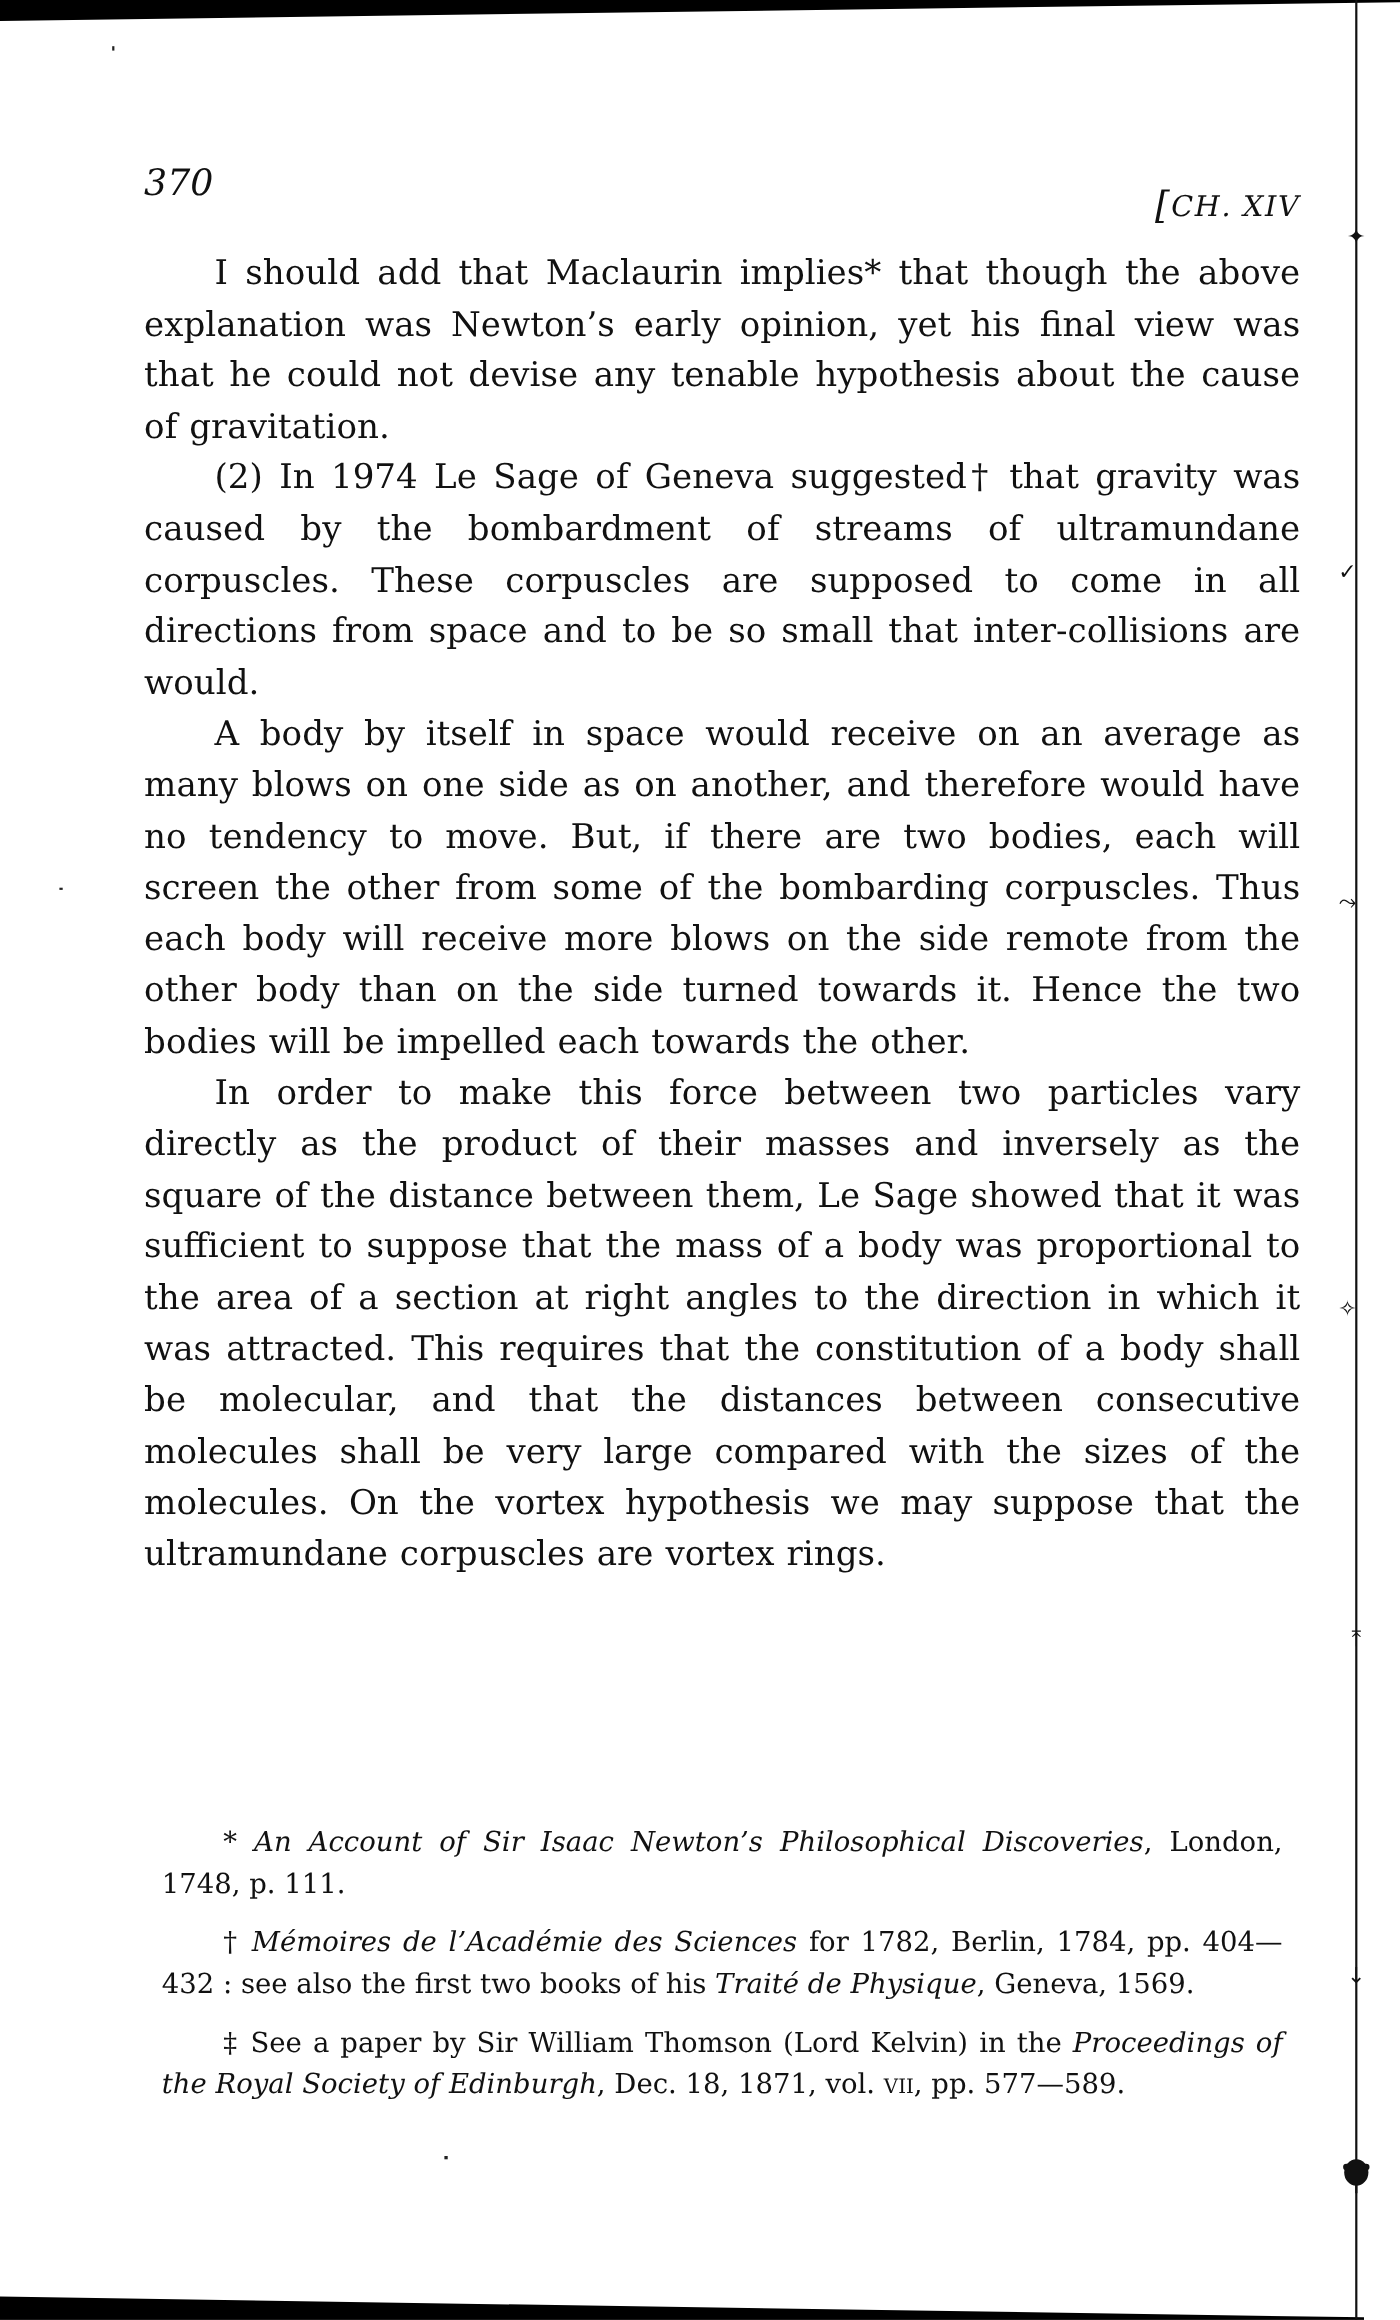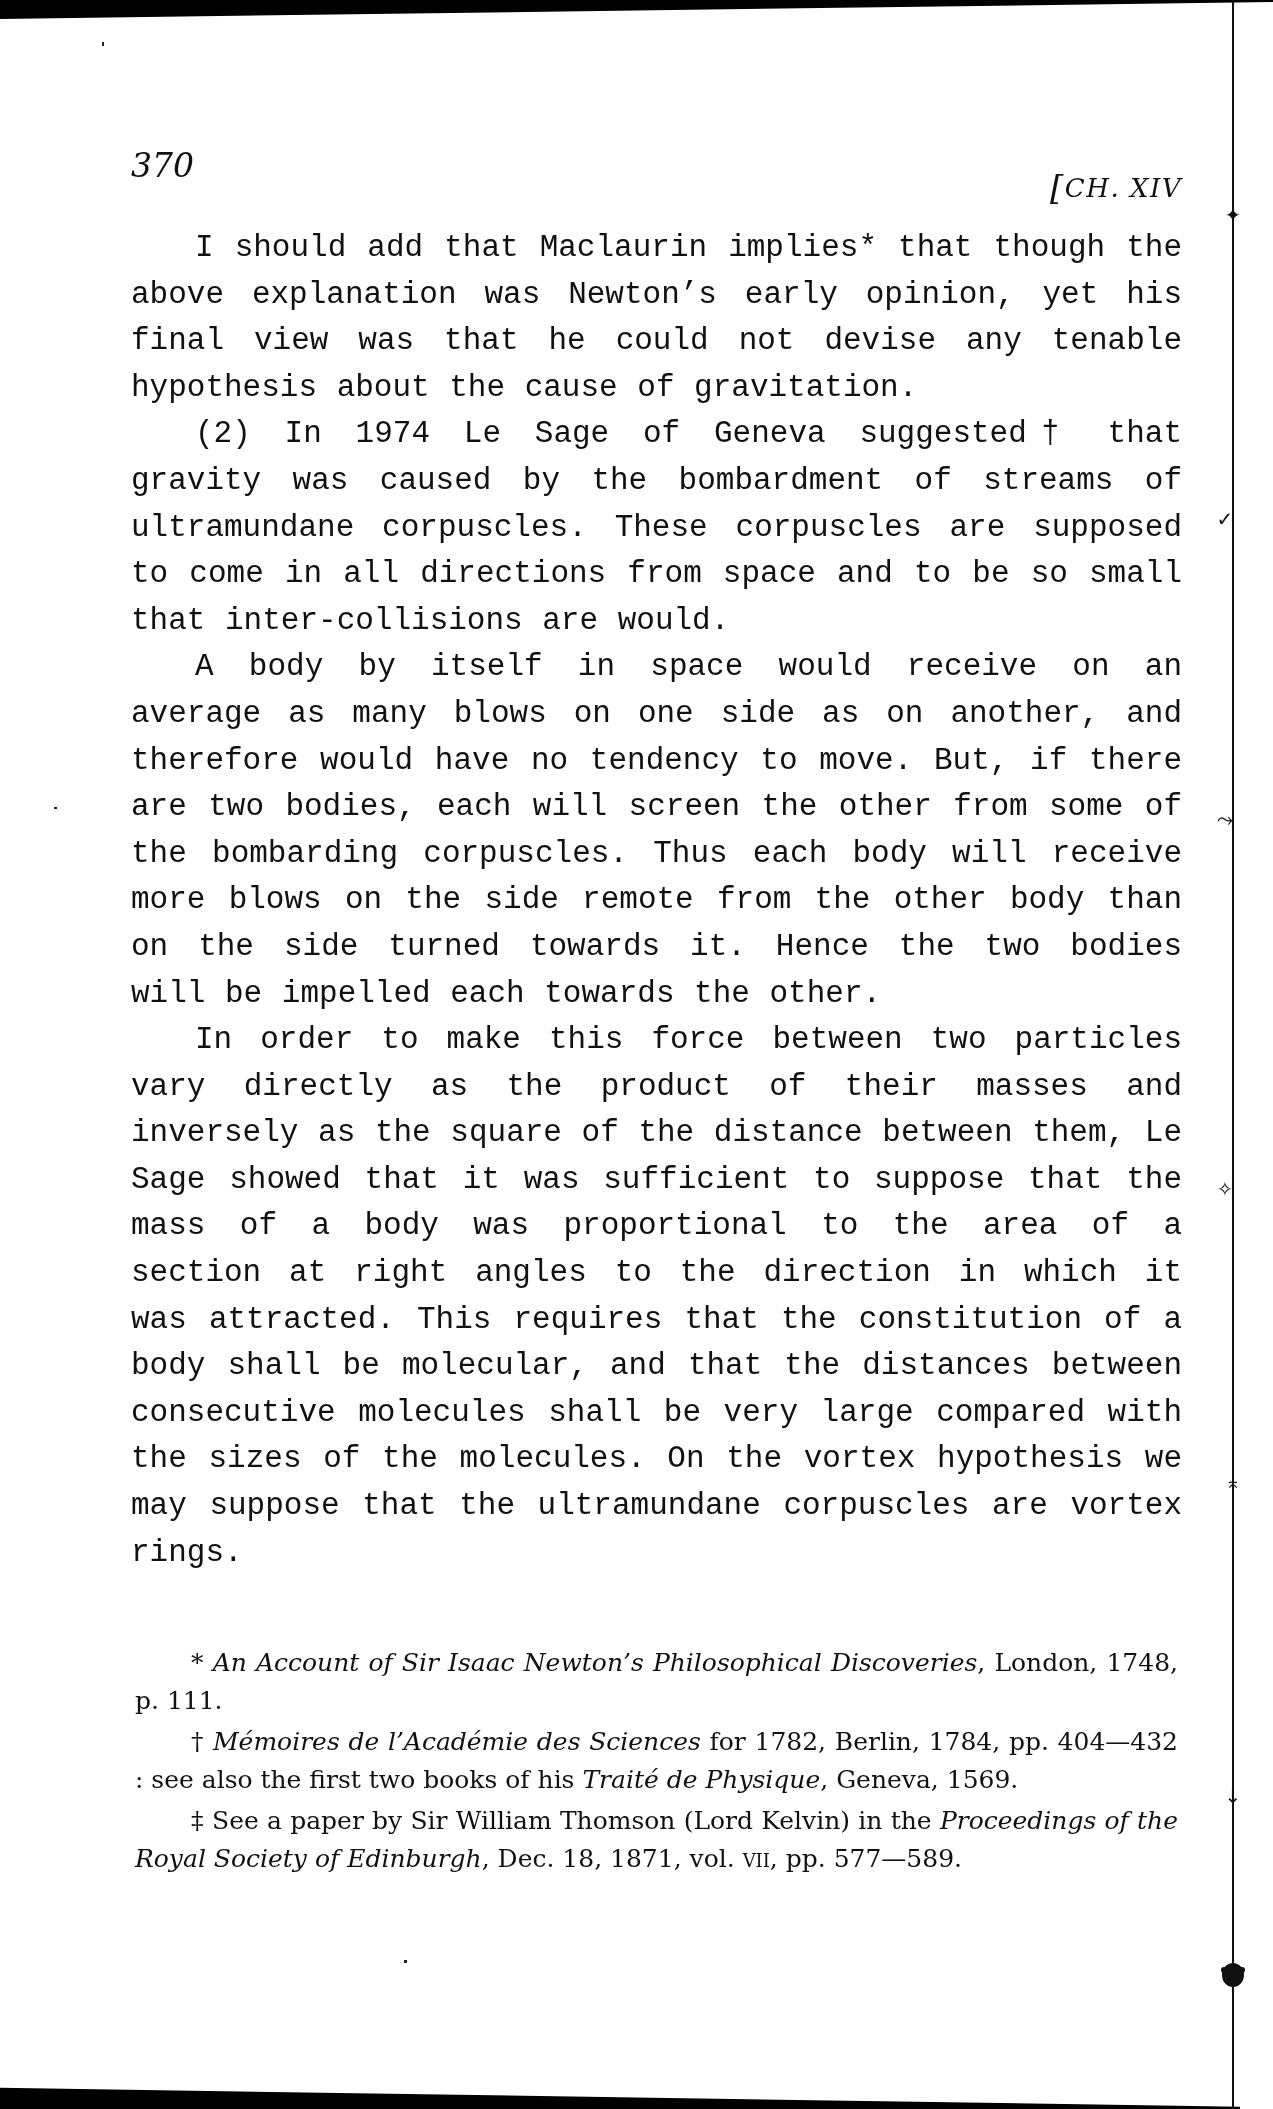--- a/index.html
+++ b/index.html
@@ -49,28 +49,28 @@
   .head-chapter {
     position: absolute; right: 0; top: 3px; font-size: 26px; letter-spacing: 1.5px; margin-top: 16px;
   }
   .head-chapter .bracket { font-size: 34px; position: relative; top: 2px; }
 
   .body-text {
     position: absolute; top: 225px; left: 0; width: 1051px;
     font-size: 31px; line-height: 46.6px;
     text-align: justify; word-spacing: 1px;
   }
-  .body-text p { margin: 0; text-indent: 64px; text-align: justify; text-align-last: left; font-family: Liberation Mono, monospace; }
+  .body-text p { margin: 0; text-indent: 64px; text-align: justify; text-align-last: left; }
   .body-text p.num { text-indent: 64px; }
 
   .footnotes {
     position: absolute; top: 1640px; left: 0; width: 1051px;
     font-size: 25px; line-height: 37.5px;
   }
-  .footnotes p { margin: 4px; text-indent: 56px; text-align: justify; text-align-last: left; }
+  .footnotes p { margin: 16px; text-indent: 56px; text-align: justify; text-align-last: left; }
   .footnotes i { font-style: italic; }
   .sc { font-variant: small-caps; }
 </style>
 </head>
 <body>
 
 <div class="band-top"></div>
 <div class="band-bottom"></div>
 <div class="binding-rule"></div>
 

